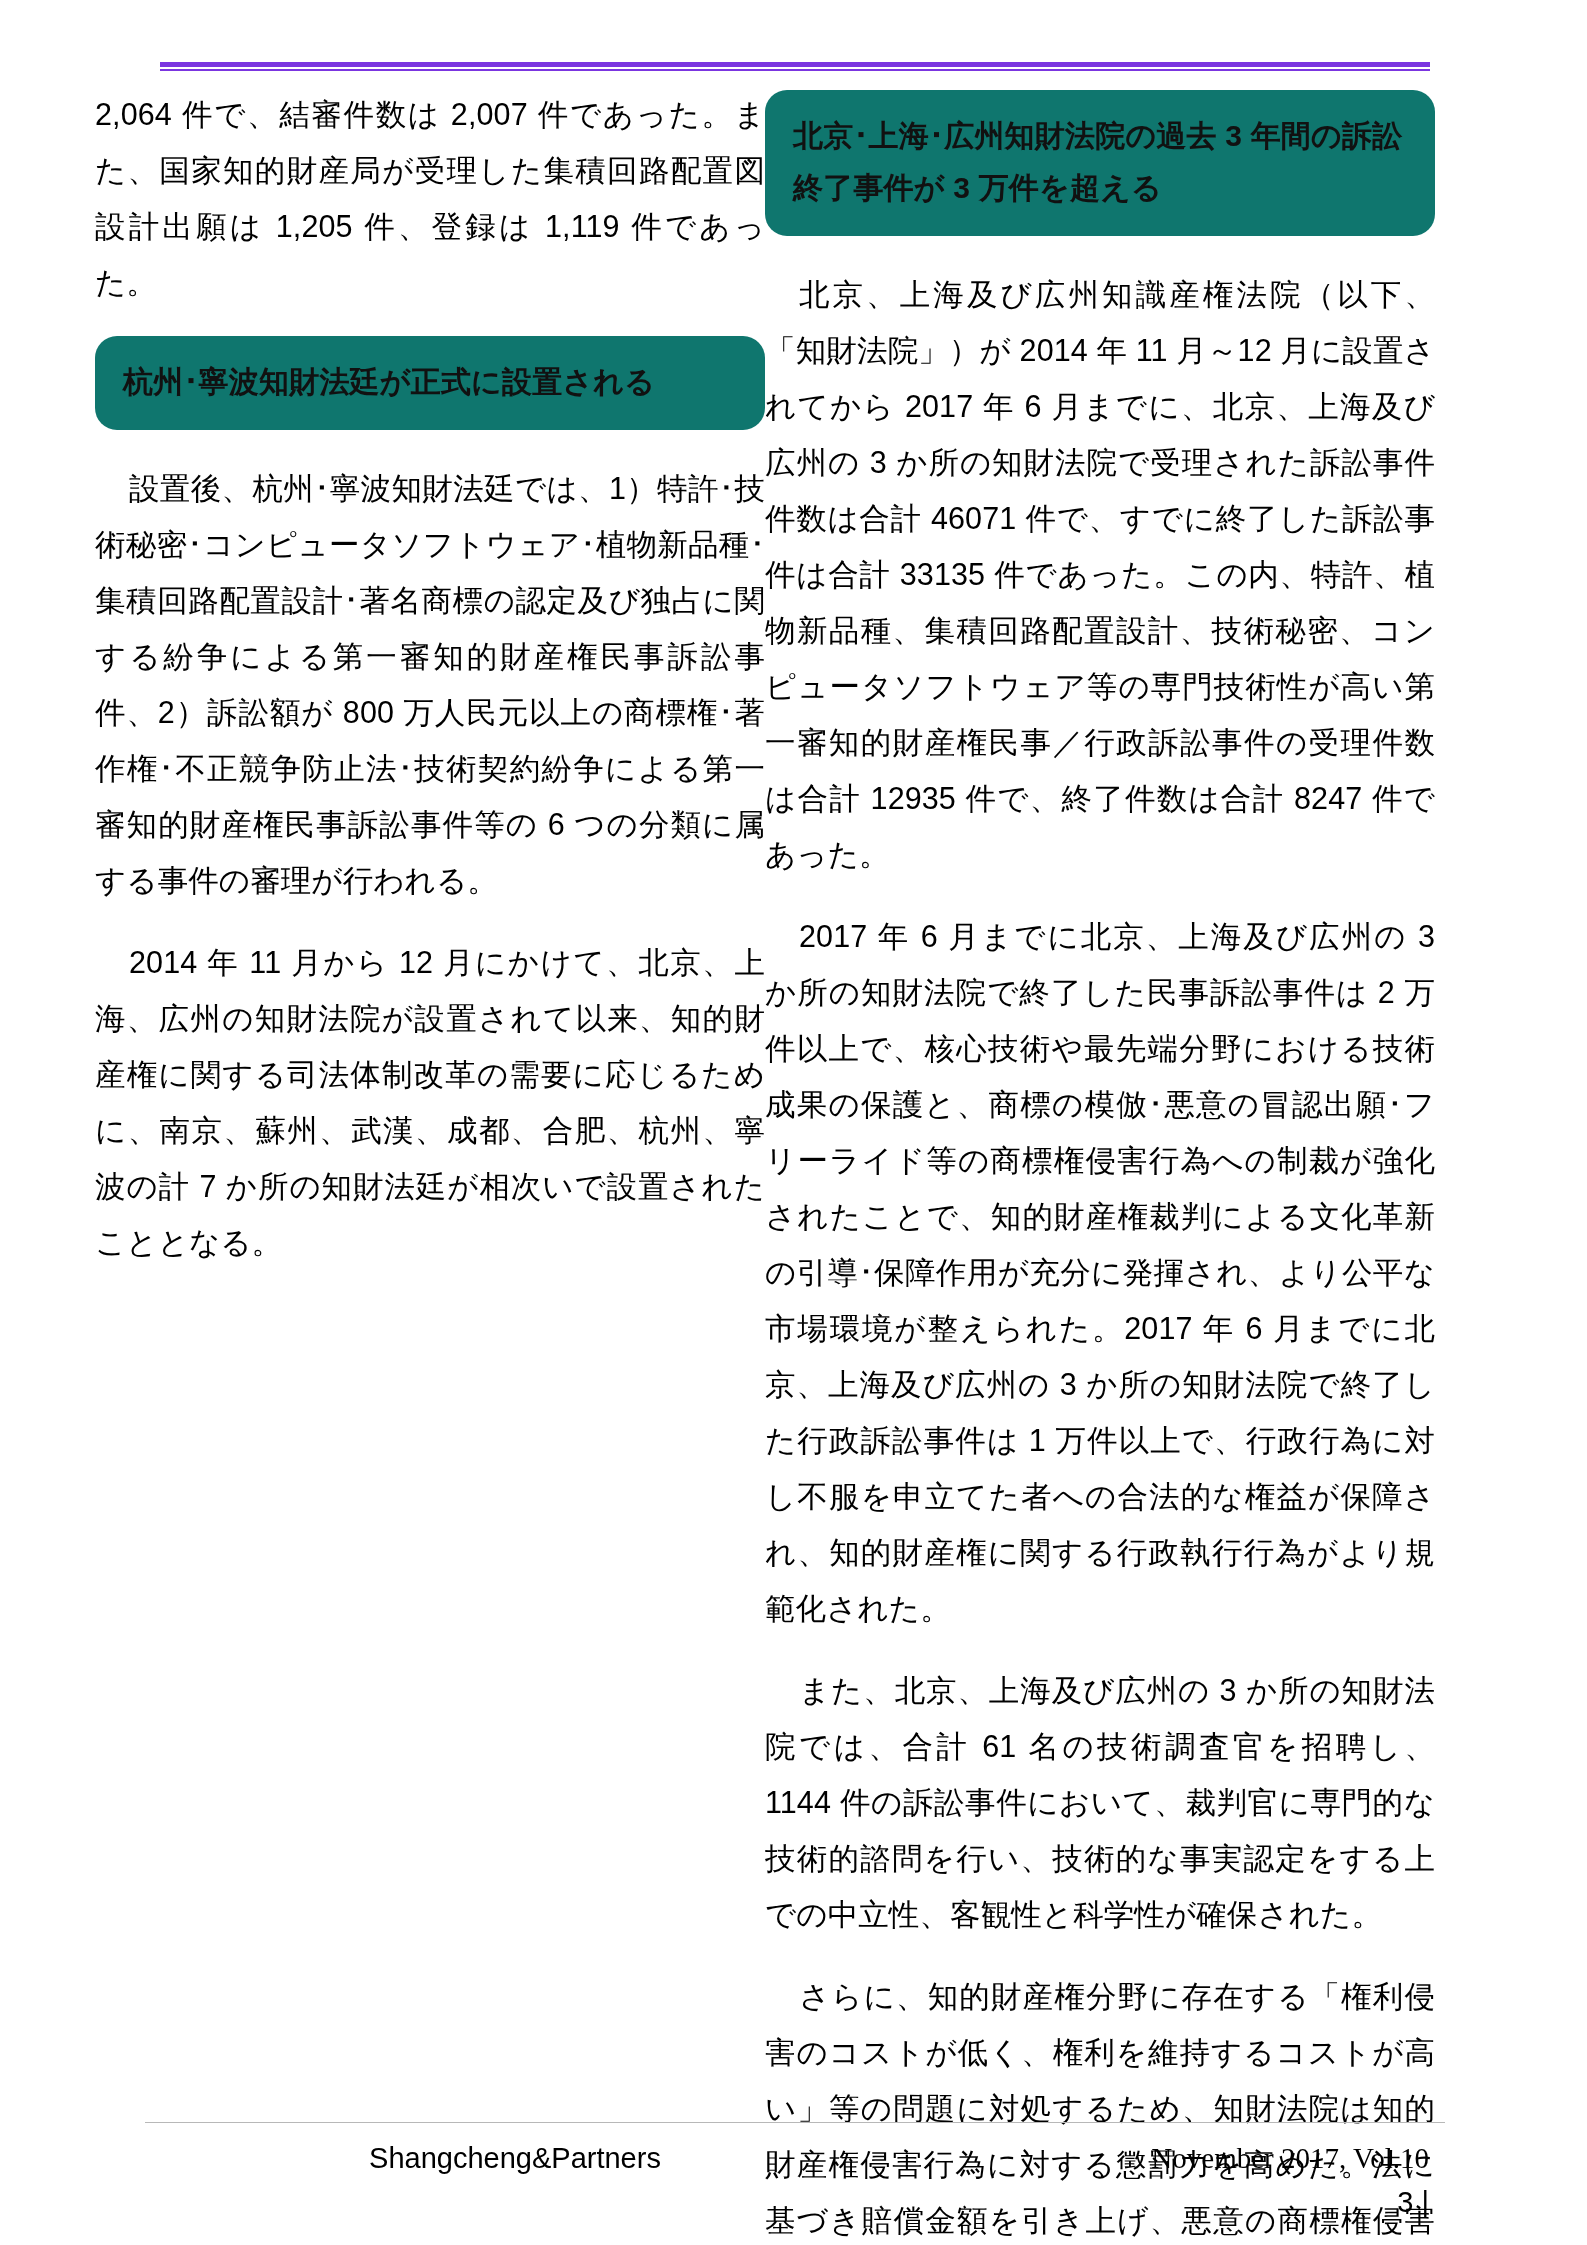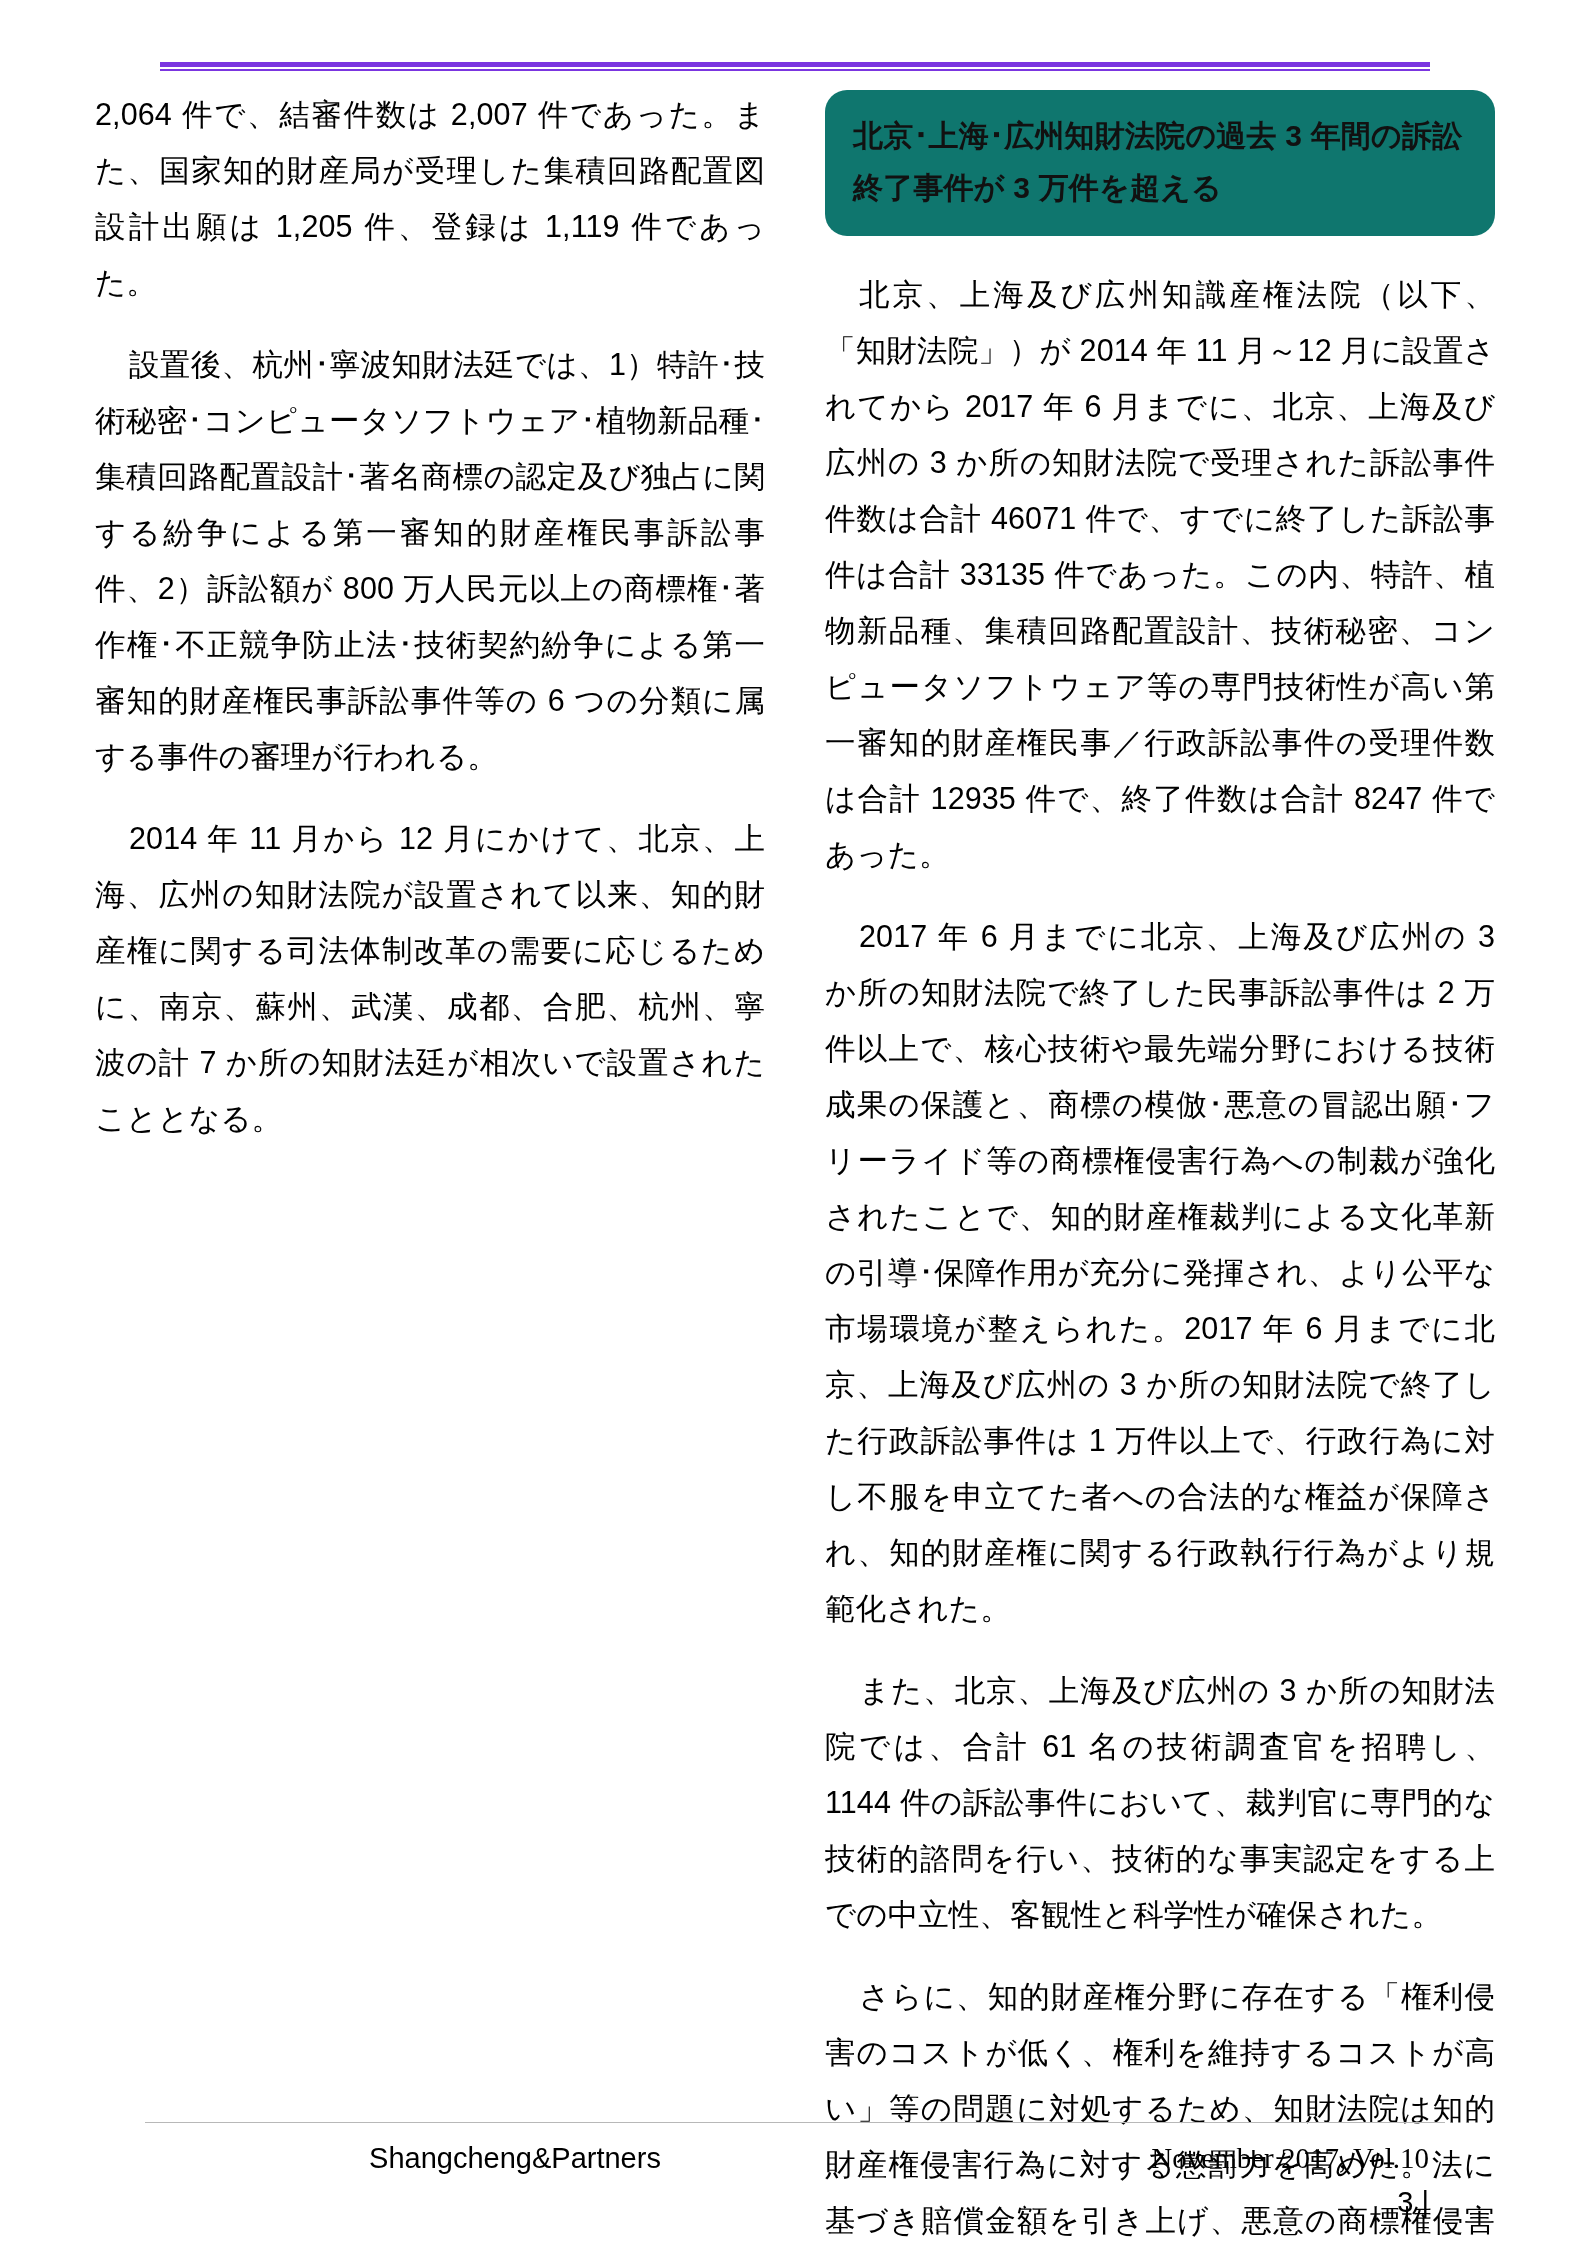--- a/index.html
+++ b/index.html
@@ -44,21 +44,20 @@
   }
 
   .columns {
     position: absolute;
     left: 0;
     top: 86px;
     width: 1587px;
     height: 1990px;
     display: flex;
     flex-direction: row;
-    gap: 60px;
     padding: 0 95px;
     box-sizing: border-box;
   }
   .col {
     width: 670px;
     flex: 0 0 670px;
   }
 
   p.body {
     margin: 0 0 26px 0;
@@ -142,20 +141,21 @@
   <div class="top-rule">
     <div class="bar-thick"></div>
     <div class="bar-thin"></div>
   </div>
 
   <div class="columns">
 
     <div class="col">
       <p class="body noindent">2,064 件で、結審件数は 2,007 件であった。また、国家知的財産局が受理した集積回路配置図設計出願は 1,205 件、登録は 1,119 件であった。</p>
 
+      <div class="section-head">杭州･寧波知財法廷が正式に設置される</div>
 
       <p class="body indent">設置後、杭州･寧波知財法廷では、1）特許･技術秘密･コンピュータソフトウェア･植物新品種･集積回路配置設計･著名商標の認定及び独占に関する紛争による第一審知的財産権民事訴訟事件、2）訴訟額が 800 万人民元以上の商標権･著作権･不正競争防止法･技術契約紛争による第一審知的財産権民事訴訟事件等の 6 つの分類に属する事件の審理が行われる。</p>
       <p class="body indent">2014 年 11 月から 12 月にかけて、北京、上海、広州の知財法院が設置されて以来、知的財産権に関する司法体制改革の需要に応じるために、南京、蘇州、武漢、成都、合肥、杭州、寧波の計 7 か所の知財法廷が相次いで設置されたこととなる。</p>
     </div>
 
     <div class="col">
       <div class="section-head first">北京･上海･広州知財法院の過去 3 年間の訴訟終了事件が 3 万件を超える</div>
 
       <p class="body indent">北京、上海及び広州知識産権法院（以下、「知財法院」）が 2014 年 11 月～12 月に設置されてから 2017 年 6 月までに、北京、上海及び広州の 3 か所の知財法院で受理された訴訟事件件数は合計 46071 件で、すでに終了した訴訟事件は合計 33135 件であった。この内、特許、植物新品種、集積回路配置設計、技術秘密、コンピュータソフトウェア等の専門技術性が高い第一審知的財産権民事／行政訴訟事件の受理件数は合計 12935 件で、終了件数は合計 8247 件であった。</p>
       <p class="body indent">2017 年 6 月までに北京、上海及び広州の 3 か所の知財法院で終了した民事訴訟事件は 2 万件以上で、核心技術や最先端分野における技術成果の保護と、商標の模倣･悪意の冒認出願･フリーライド等の商標権侵害行為への制裁が強化されたことで、知的財産権裁判による文化革新の引導･保障作用が充分に発揮され、より公平な市場環境が整えられた。2017 年 6 月までに北京、上海及び広州の 3 か所の知財法院で終了した行政訴訟事件は 1 万件以上で、行政行為に対し不服を申立てた者への合法的な権益が保障され、知的財産権に関する行政執行行為がより規範化された。</p>

